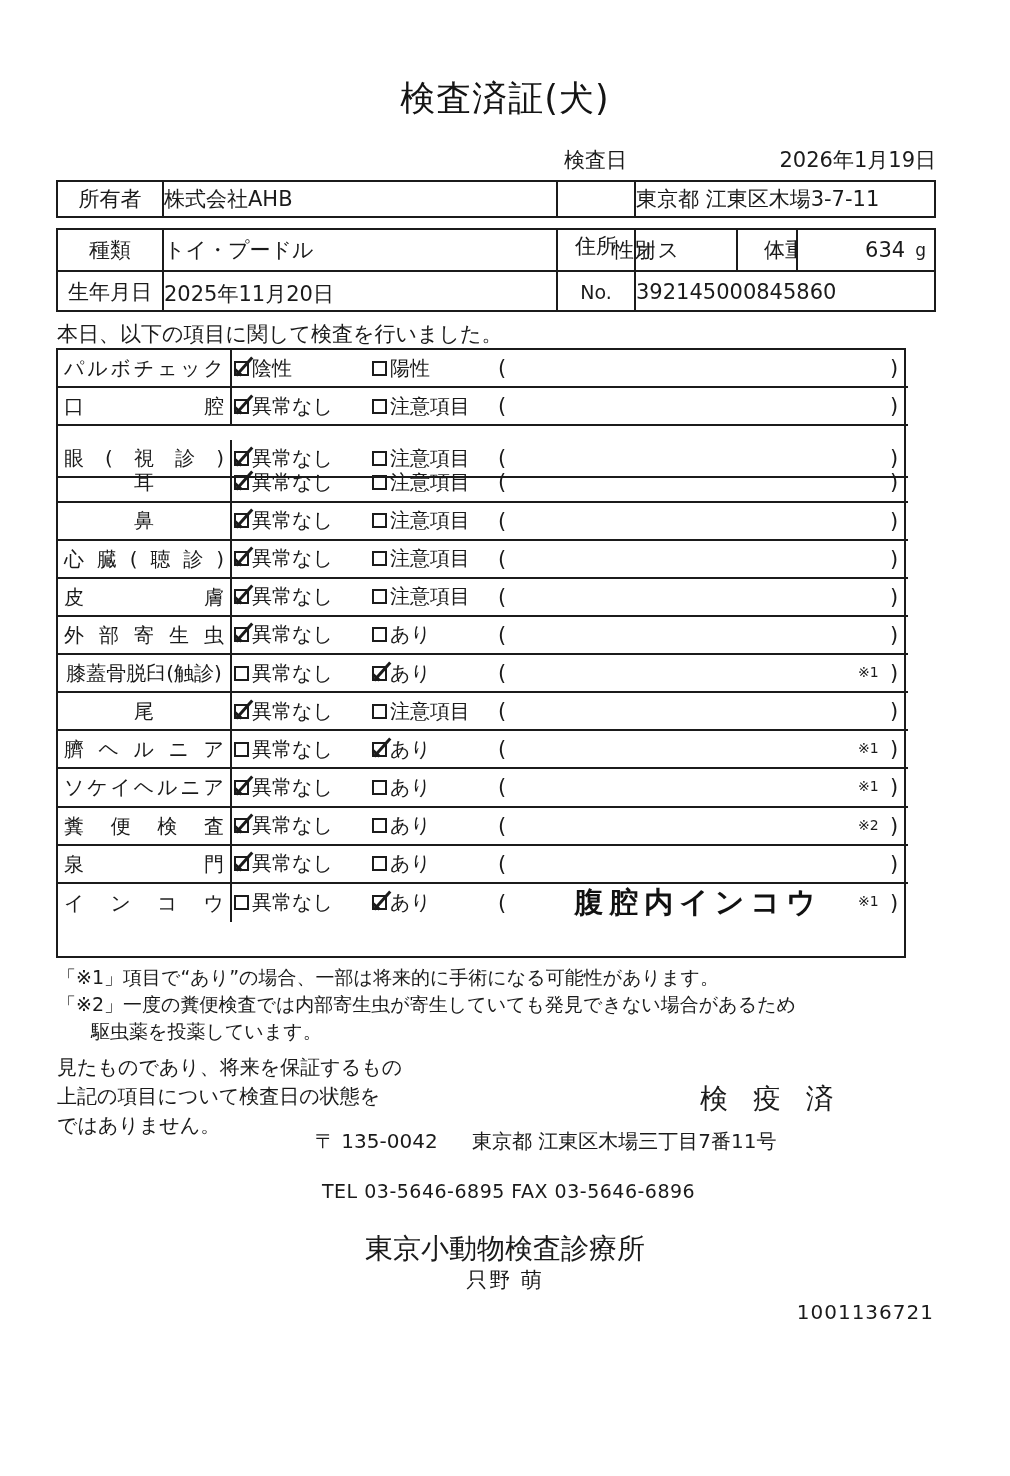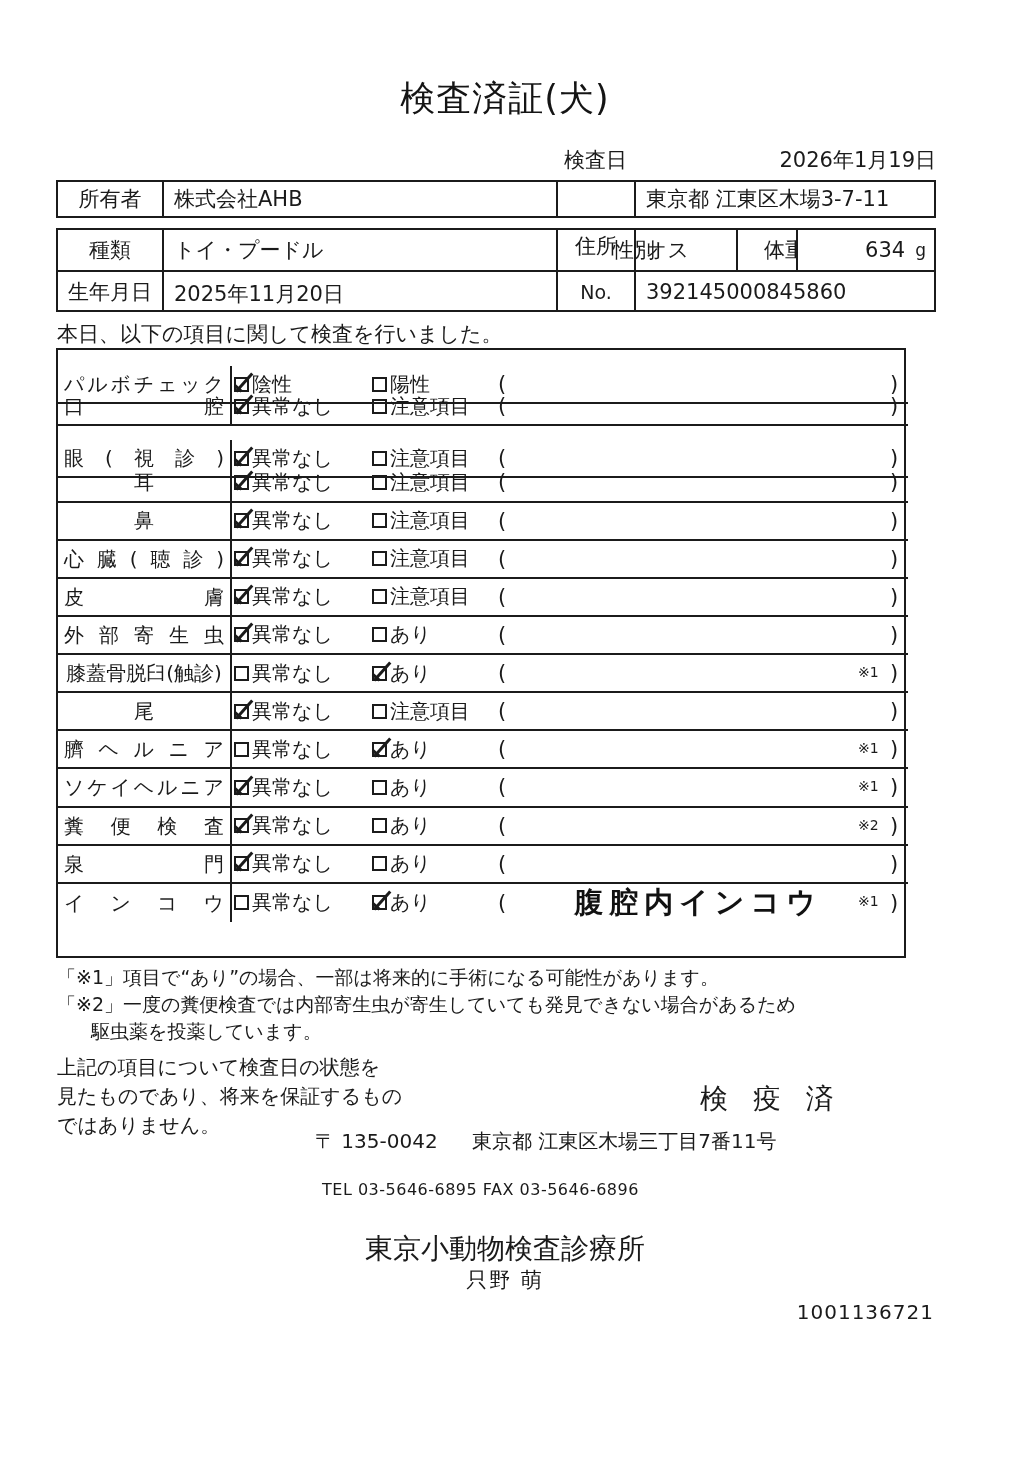--- a/index.html
+++ b/index.html
@@ -78,21 +78,21 @@
 
   
   #owner-table { left: 56px; top: 180px; width: 880px; height: 38px; }
   
   #pet-table   { left: 56px; top: 228px; width: 880px; height: 84px; }
 
   .lbl-center {
     justify-content: center;
     border-radius: 9px;
   }
-  .pad-l { padding-left: 10px; }
+  .pad-l { }
 
   
   .intro-line {
     position: absolute;
     left: 57px;
     top: 320px;
     font-size: 21px;
   }
 
   
@@ -268,21 +268,21 @@
     position: absolute;
     left: 315px;
     top: 1128px;
     font-size: 20px;
   }
   .addr-zip { margin-right: 28px; }
   .tel-line {
     position: absolute;
     left: 322px;
     top: 1180px;
-    font-size: 16px;
+    font-size: 19px;
     letter-spacing: 0.5px;
   }
   .clinic-name {
     position: absolute;
     left: 0;
     top: 1230px;
     width: 1010px;
     text-align: center;
     font-size: 28px;
   }
@@ -344,21 +344,21 @@
   <div class="vline" style="left:498px;top:0;height:100%;"></div>
   <div class="vline" style="left:576px;top:0;height:100%;"></div>
   <div class="vline" style="left:678px;top:0;height:40px;"></div>
   <div class="vline" style="left:738px;top:0;height:40px;"></div>
   <div class="hline" style="left:0;top:40px;width:876px;"></div>
 </div>
 
 <div class="intro-line">本日、以下の項目に関して検査を行いました。</div>
 
 <div class="tbl" id="items-table">
-    <div class="item-row" style="top: 16px;">
+    <div class="item-row" style="top: 0px;">
       <div class="item-label">
         <span class="spread">パルボチェック</span>
       </div>
       <div class="item-divider"></div>
       <div class="opt opt-a">
         <span class="chk checked"></span>
         <span>陰性</span>
       </div>
       <div class="opt opt-b">
         <span class="chk"></span>
@@ -601,22 +601,22 @@
     <div class="ref-mark" style="top: 881.75px; position: absolute;">※1</div>
   </div>
 
 <div class="footnotes">
   <div>「※1」項目で“あり”の場合、一部は将来的に手術になる可能性があります。</div>
   <div>「※2」一度の糞便検査では内部寄生虫が寄生していても発見できない場合があるため</div>
   <div class="footnote-indent">駆虫薬を投薬しています。</div>
 </div>
 
 <div class="disclaimer">
+  <div>見たものであり、将来を保証するもの</div>
   <div>上記の項目について検査日の状態を</div>
-  <div>見たものであり、将来を保証するもの</div>
   <div>ではありません。</div>
 </div>
 
 <div class="quarantine">検 疫 済</div>
 
 <div class="addr-line">
   <span class="addr-zip">〒 135-0042</span>
   <span>東京都 江東区木場三丁目7番11号</span>
 </div>
 <div class="tel-line">TEL 03-5646-6895  FAX 03-5646-6896</div>

